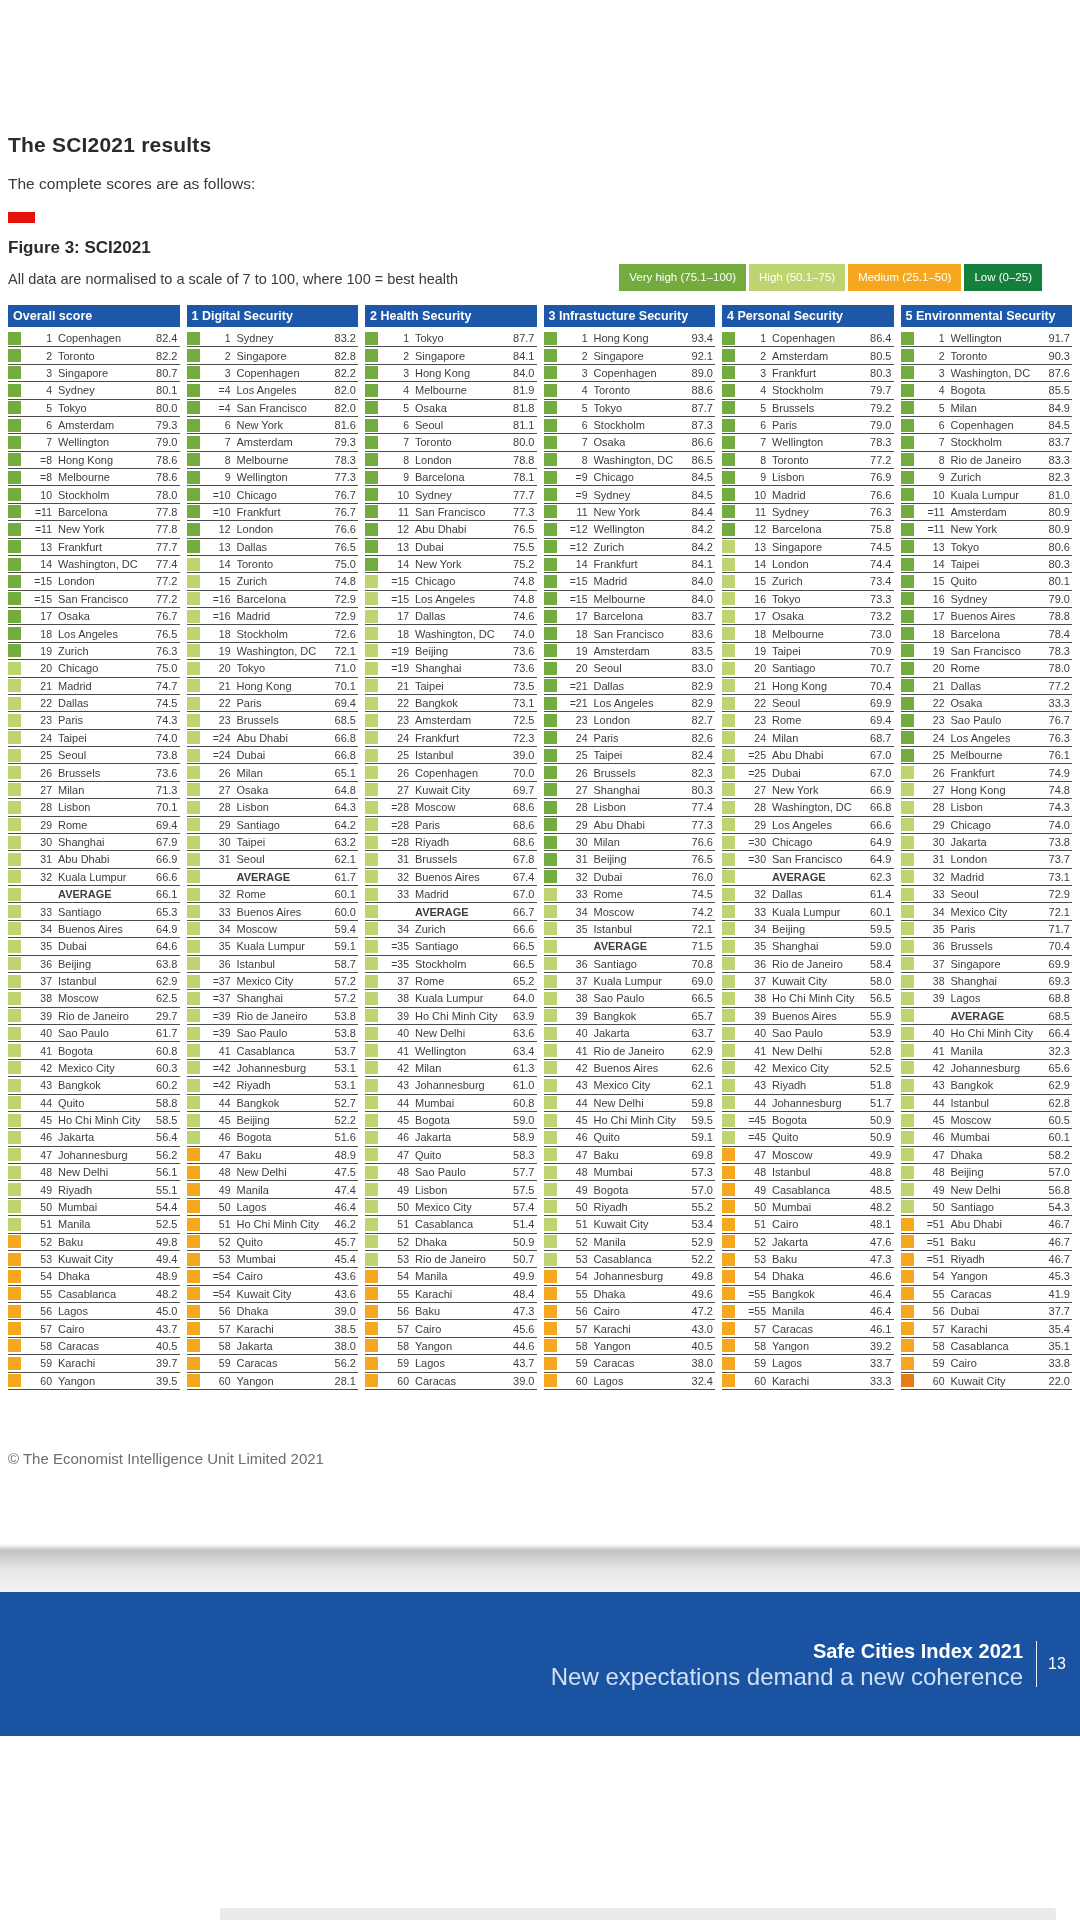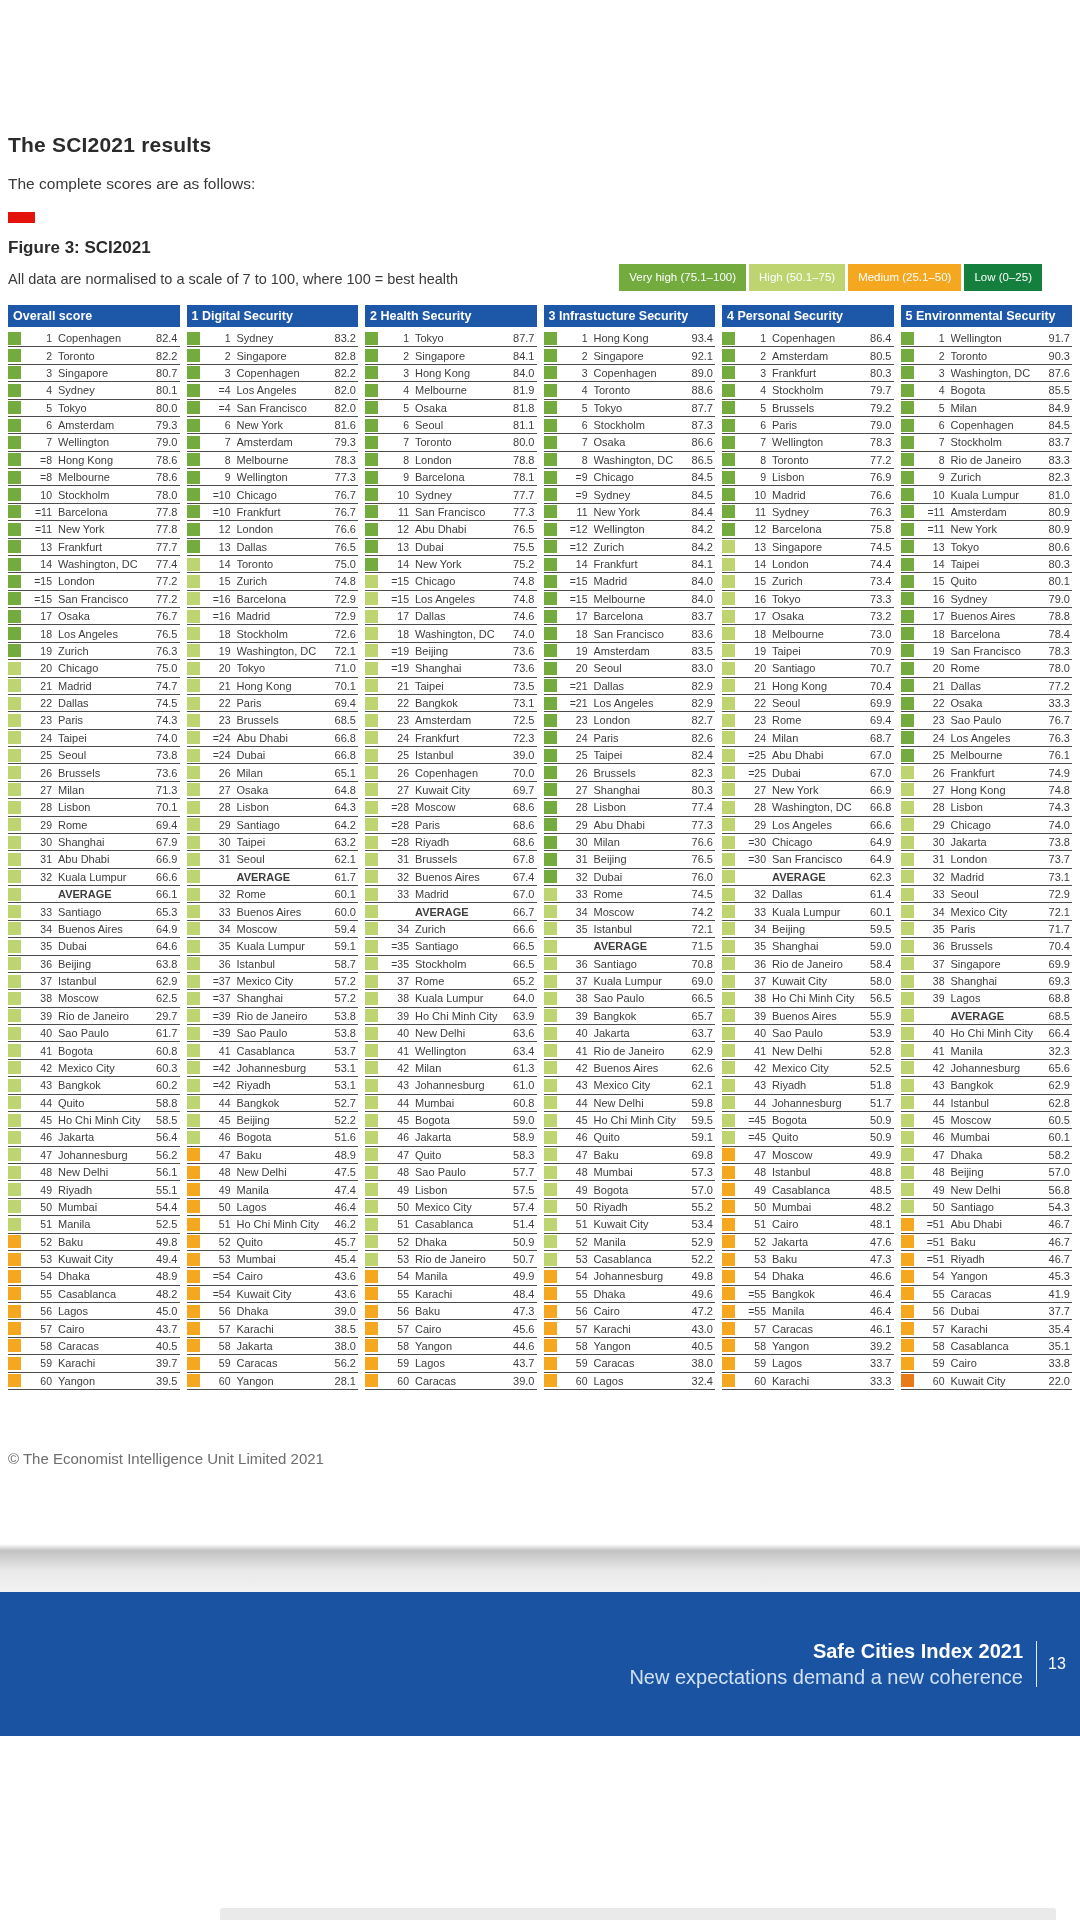--- a/index.html
+++ b/index.html
@@ -26,21 +26,21 @@
   .row.avg .city{font-weight:bold;}
 
   .copyright{position:absolute;left:8px;top:1450px;font-size:15px;color:#6d6d6d;}
 
   .shadow-band{position:absolute;left:0;top:1544px;width:1080px;height:48px;
     background:linear-gradient(to bottom,#ffffff 0%,#c2c2c2 14%,#e9e9e9 55%,#f2f2f2 100%);}
   .footer-band{position:absolute;left:0;top:1592px;width:1080px;height:144px;background:#1a53a1;
     display:flex;align-items:center;justify-content:flex-end;padding-right:8px;box-sizing:border-box;}
   .fb-text{text-align:right;}
   .fb-title{font-size:20px;font-weight:bold;color:#ffffff;line-height:26px;}
-  .fb-sub{font-size:20px;color:#cfe0f4;line-height:26px;}
+  .fb-sub{font-size:24px;color:#cfe0f4;line-height:26px;}
   .fb-sep{width:1px;height:46px;background:rgba(255,255,255,.9);margin:0 11px 0 13px;flex:none;}
   .fb-page{font-size:16px;color:#ffffff;width:24px;flex:none;}
 
   .bottom-bar{position:absolute;left:220px;top:1908px;width:836px;height:12px;background:#eaeaea;border-radius:3px 3px 0 0;}
 </style>
 </head>
 <body>
 
 <div class="page">
   <div class="title">The SCI2021 results</div>

